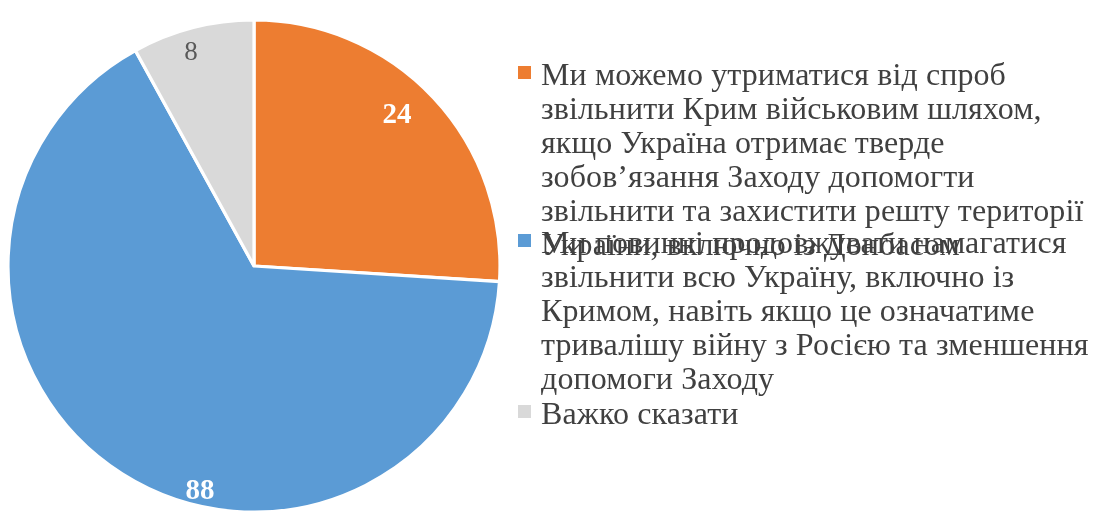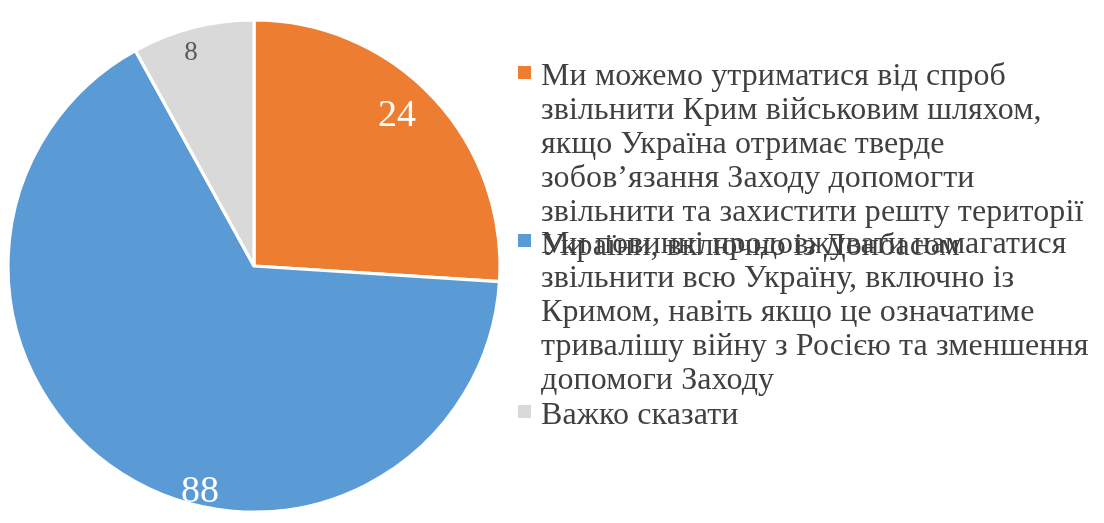--- a/index.html
+++ b/index.html
@@ -39,22 +39,22 @@
   .slice-label {
     position: absolute;
     font-family: "Liberation Serif", "DejaVu Serif", serif;
     white-space: nowrap;
     line-height: 1;
     transform: translate(-50%, -50%);
     pointer-events: none;
   }
   .slice-label.inside {
     color: #ffffff;
-    font-weight: normal;
-    font-size: 38px;
+    font-weight: bold;
+    font-size: 29px;
   }
   .slice-label.outside-gray {
     color: #595959;
     font-weight: normal;
     font-size: 27px;
   }
 
   
   #legend {
     position: absolute;

